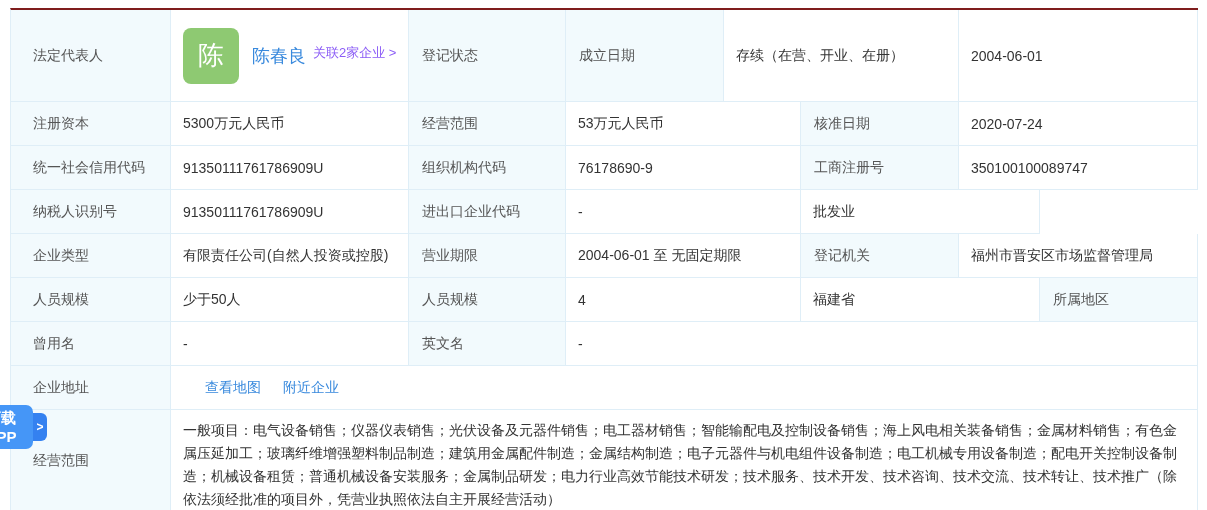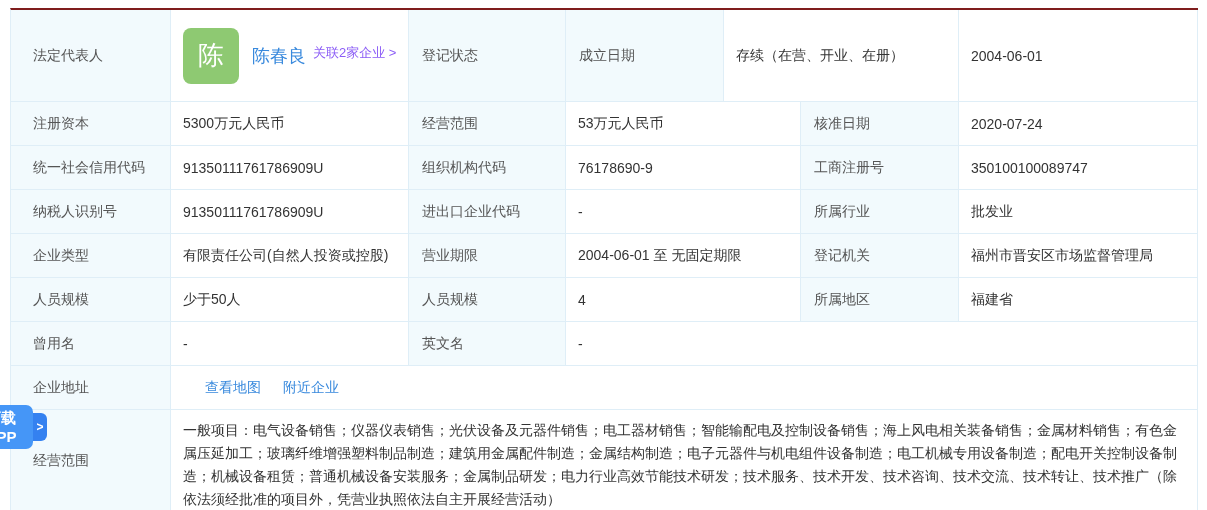--- a/index.html
+++ b/index.html
@@ -92,40 +92,39 @@
     <div class="cell c4">76178690-9</div>
     <div class="cell label c5">工商注册号</div>
     <div class="cell c6">350100100089747</div>
   </div>
 
   <div class="row h44">
     <div class="cell label c1">纳税人识别号</div>
     <div class="cell c2">91350111761786909U</div>
     <div class="cell label c3">进出口企业代码</div>
     <div class="cell c4">-</div>
-    <div class="cell label c5">所属行业</div>
     <div class="cell c6">批发业</div>
   </div>
 
   <div class="row h44">
     <div class="cell label c1">企业类型</div>
     <div class="cell c2">有限责任公司(自然人投资或控股)</div>
     <div class="cell label c3">营业期限</div>
     <div class="cell c4">2004-06-01 至 无固定期限</div>
     <div class="cell label c5">登记机关</div>
     <div class="cell c6">福州市晋安区市场监督管理局</div>
   </div>
 
   <div class="row h44">
     <div class="cell label c1">人员规模</div>
     <div class="cell c2">少于50人</div>
     <div class="cell label c3">人员规模</div>
     <div class="cell c4">4</div>
+    <div class="cell c6">福建省</div>
     <div class="cell label c5">所属地区</div>
-    <div class="cell c6">福建省</div>
   </div>
 
   <div class="row h44">
     <div class="cell label c1">曾用名</div>
     <div class="cell c2">-</div>
     <div class="cell label c3">英文名</div>
     <div class="cell span46">-</div>
   </div>
 
   <div class="row h44">

